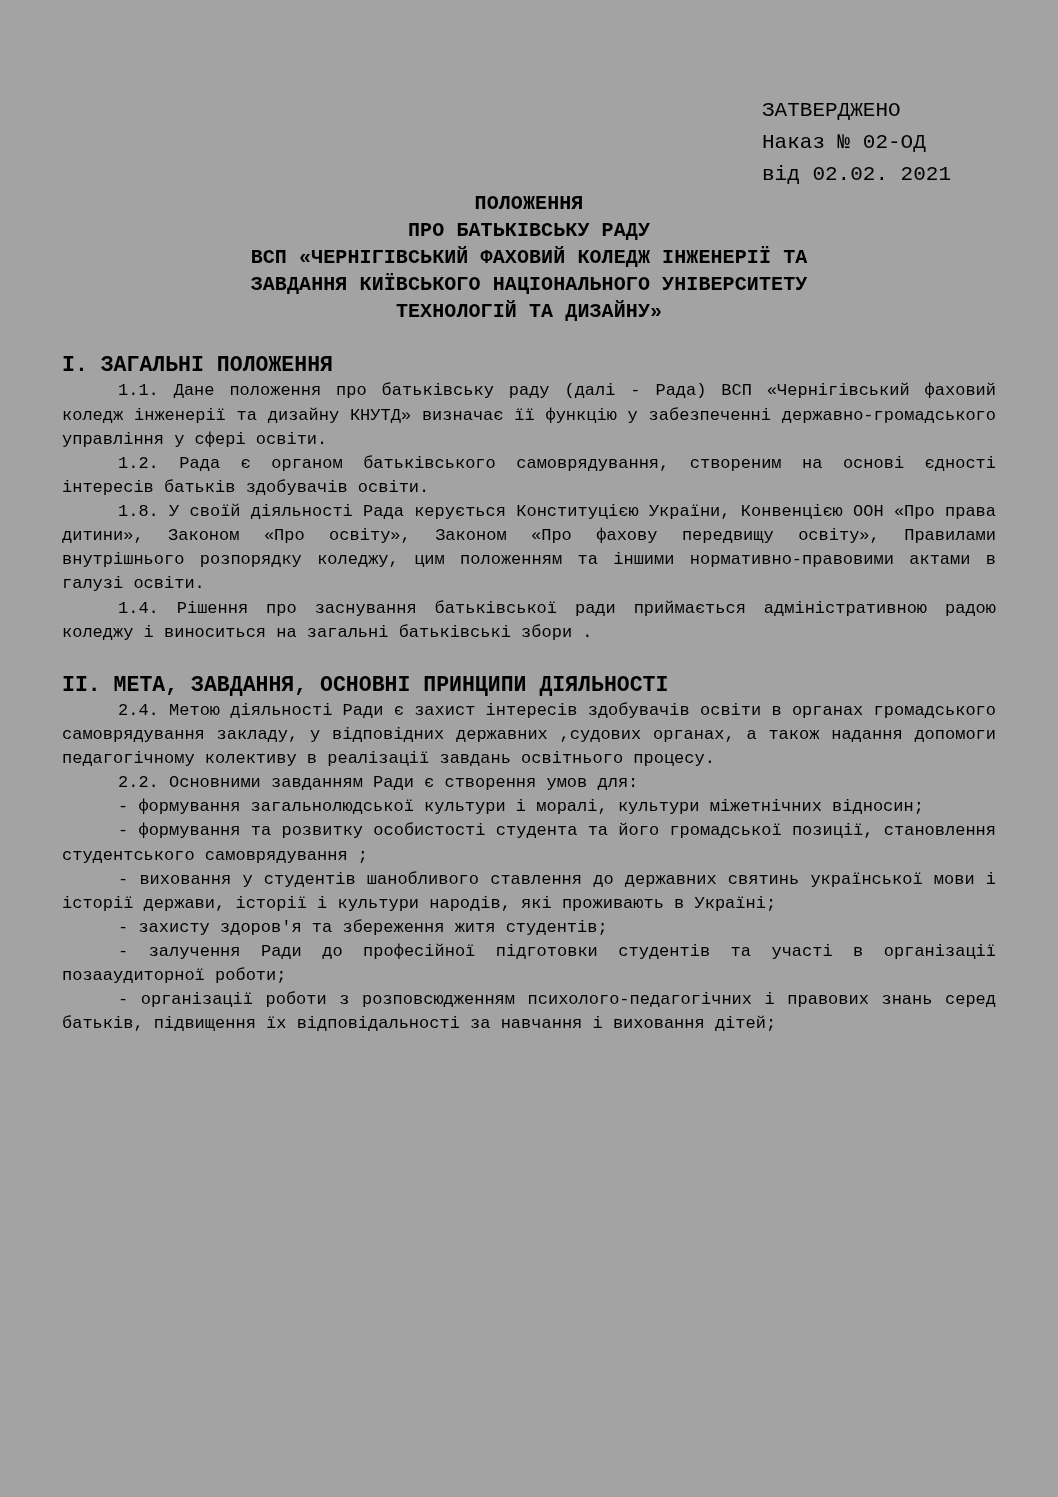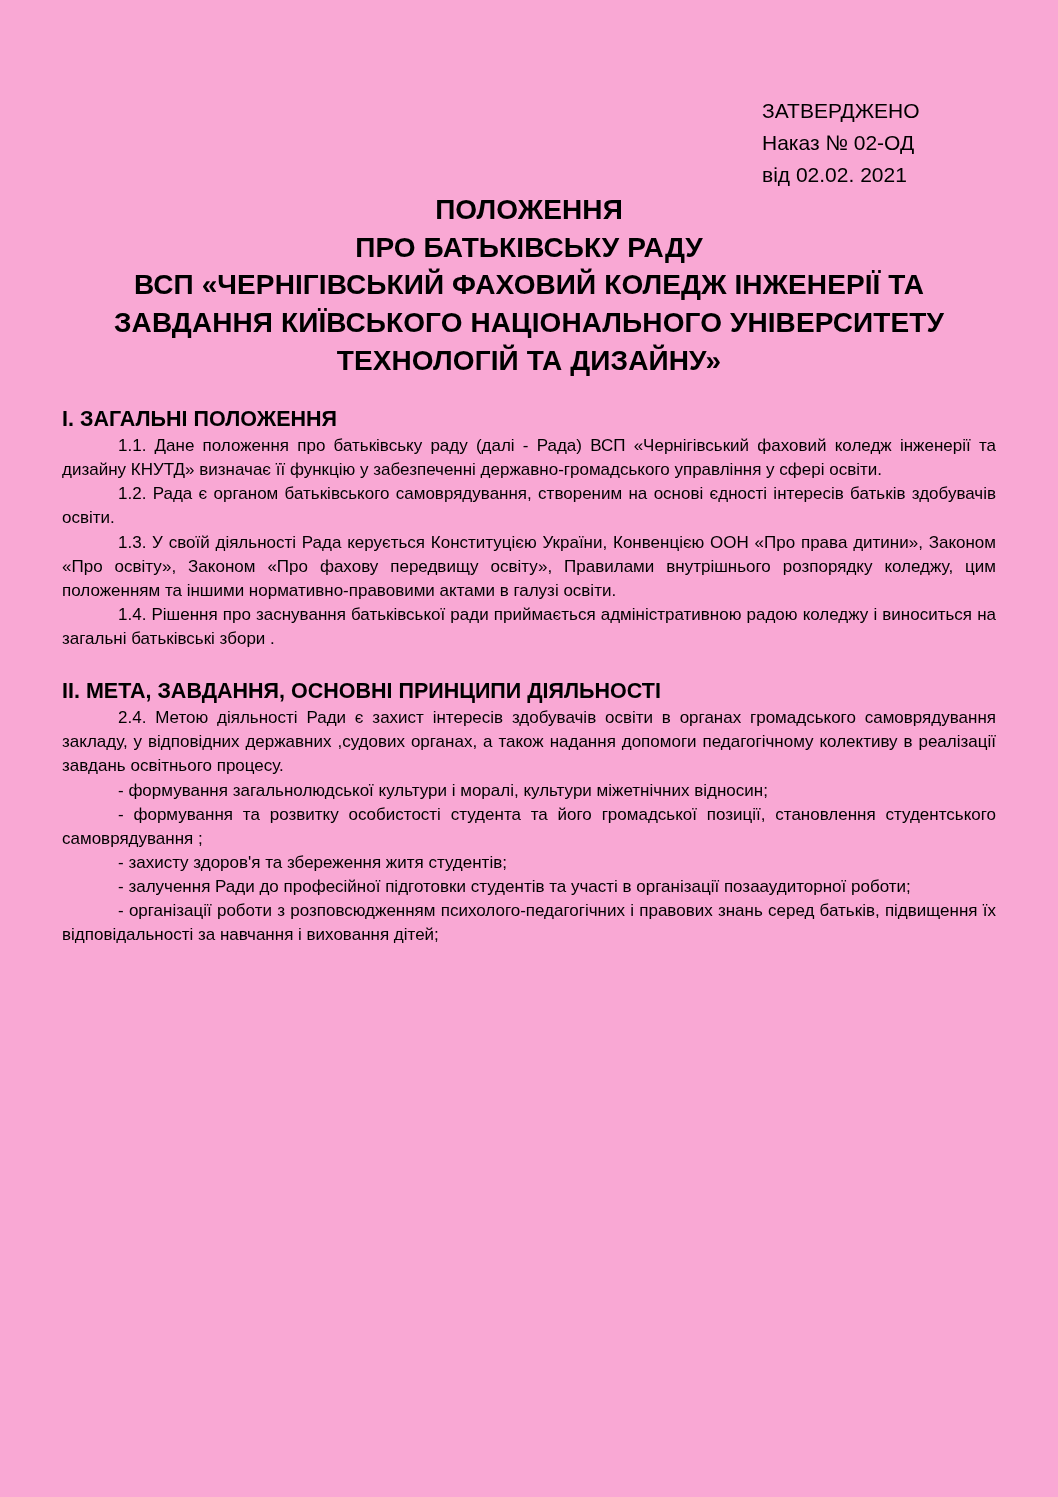--- a/index.html
+++ b/index.html
@@ -3,43 +3,43 @@
 <meta charset="utf-8">
 <style>
   html, body {
     margin: 0;
     padding: 0;
     background: #ffffff;
   }
   .page {
     width: 1058px;
     min-height: 1497px;
-    background: #f9a8d4;
+    background: #a3a3a3;
     margin: 0 auto;
     position: relative;
     box-sizing: border-box;
     padding: 96px 62px 40px 62px;
-    font-family: Liberation Sans, sans-serif;
+    font-family: Liberation Mono, monospace;
     color: #000000;
   }
   .approval {
     text-align: left;
     margin-left: 700px;
     font-size: 21px;
     line-height: 1.42;
     font-weight: 400;
     white-space: nowrap;
   }
   .approval div {
     margin-bottom: 2px;
   }
   .doc-title {
     text-align: center;
     font-weight: bold;
-    font-size: 28px;
+    font-size: 20px;
     line-height: 1.34;
     letter-spacing: 0.1px;
   }
   .doc-title div {
     white-space: nowrap;
   }
   .section-heading {
     text-align: left;
     font-weight: bold;
     font-size: 21.5px;
@@ -78,27 +78,29 @@
     <div>ПРО БАТЬКІВСЬКУ РАДУ</div>
     <div>ВСП «ЧЕРНІГІВСЬКИЙ ФАХОВИЙ КОЛЕДЖ ІНЖЕНЕРІЇ ТА</div>
     <div>ЗАВДАННЯ КИЇВСЬКОГО НАЦІОНАЛЬНОГО УНІВЕРСИТЕТУ</div>
     <div>ТЕХНОЛОГІЙ ТА ДИЗАЙНУ»</div>
   </div>
 
   <div>
     <div class="section-heading">I. ЗАГАЛЬНІ ПОЛОЖЕННЯ</div>
     <p class="body">1.1. Дане положення про батьківську раду (далі - Рада) ВСП «Чернігівський фаховий  коледж інженерії та дизайну КНУТД» визначає її функцію у забезпеченні державно-громадського управління у сфері освіти.</p>
     <p class="body">1.2. Рада є органом батьківського самоврядування, створеним на основі єдності інтересів батьків здобувачів освіти.</p>
-    <p class="body">1.3. У своїй діяльності Рада керується Конституцією України, Конвенцією ООН «Про права дитини», Законом «Про освіту», Законом «Про фахову передвищу освіту», Правилами  внутрішнього розпорядку коледжу, цим положенням та іншими нормативно-правовими актами в галузі освіти.</p>
+    <p class="body">1.8. У своїй діяльності Рада керується Конституцією України, Конвенцією ООН «Про права дитини», Законом «Про освіту», Законом «Про фахову передвищу освіту», Правилами  внутрішнього розпорядку коледжу, цим положенням та іншими нормативно-правовими актами в галузі освіти.</p>
     <p class="body">1.4. Рішення про заснування батьківської ради приймається адміністративною радою коледжу і виноситься на загальні батьківські збори .</p>
   </div>
 
   <div>
     <div class="section-heading wide">II. МЕТА, ЗАВДАННЯ, ОСНОВНІ ПРИНЦИПИ ДІЯЛЬНОСТІ</div>
     <p class="body">2.4. Метою діяльності Ради є захист інтересів здобувачів освіти в органах громадського самоврядування закладу, у відповідних державних ,судових органах, а також надання допомоги педагогічному колективу в реалізації завдань освітнього процесу.</p>
+    <p class="body">2.2. Основними завданням Ради є створення умов для:</p>
     <p class="body dash">- формування загальнолюдської культури і моралі, культури міжетнічних відносин;</p>
     <p class="body dash">- формування та розвитку особистості студента та його громадської позиції, становлення студентського самоврядування ;</p>
+    <p class="body dash">- виховання у студентів шанобливого ставлення до державних святинь української мови і історії держави, історії і культури народів, які проживають в Україні;</p>
     <p class="body dash">- захисту здоров'я та збереження житя студентів;</p>
     <p class="body dash">- залучення Ради до професійної підготовки студентів та участі в організації позааудиторної роботи;</p>
     <p class="body dash">- організації роботи з розповсюдженням психолого-педагогічних і правових знань серед батьків, підвищення їх відповідальності за навчання і виховання дітей;</p>
   </div>
 
 </div>
 
 </body></html>

